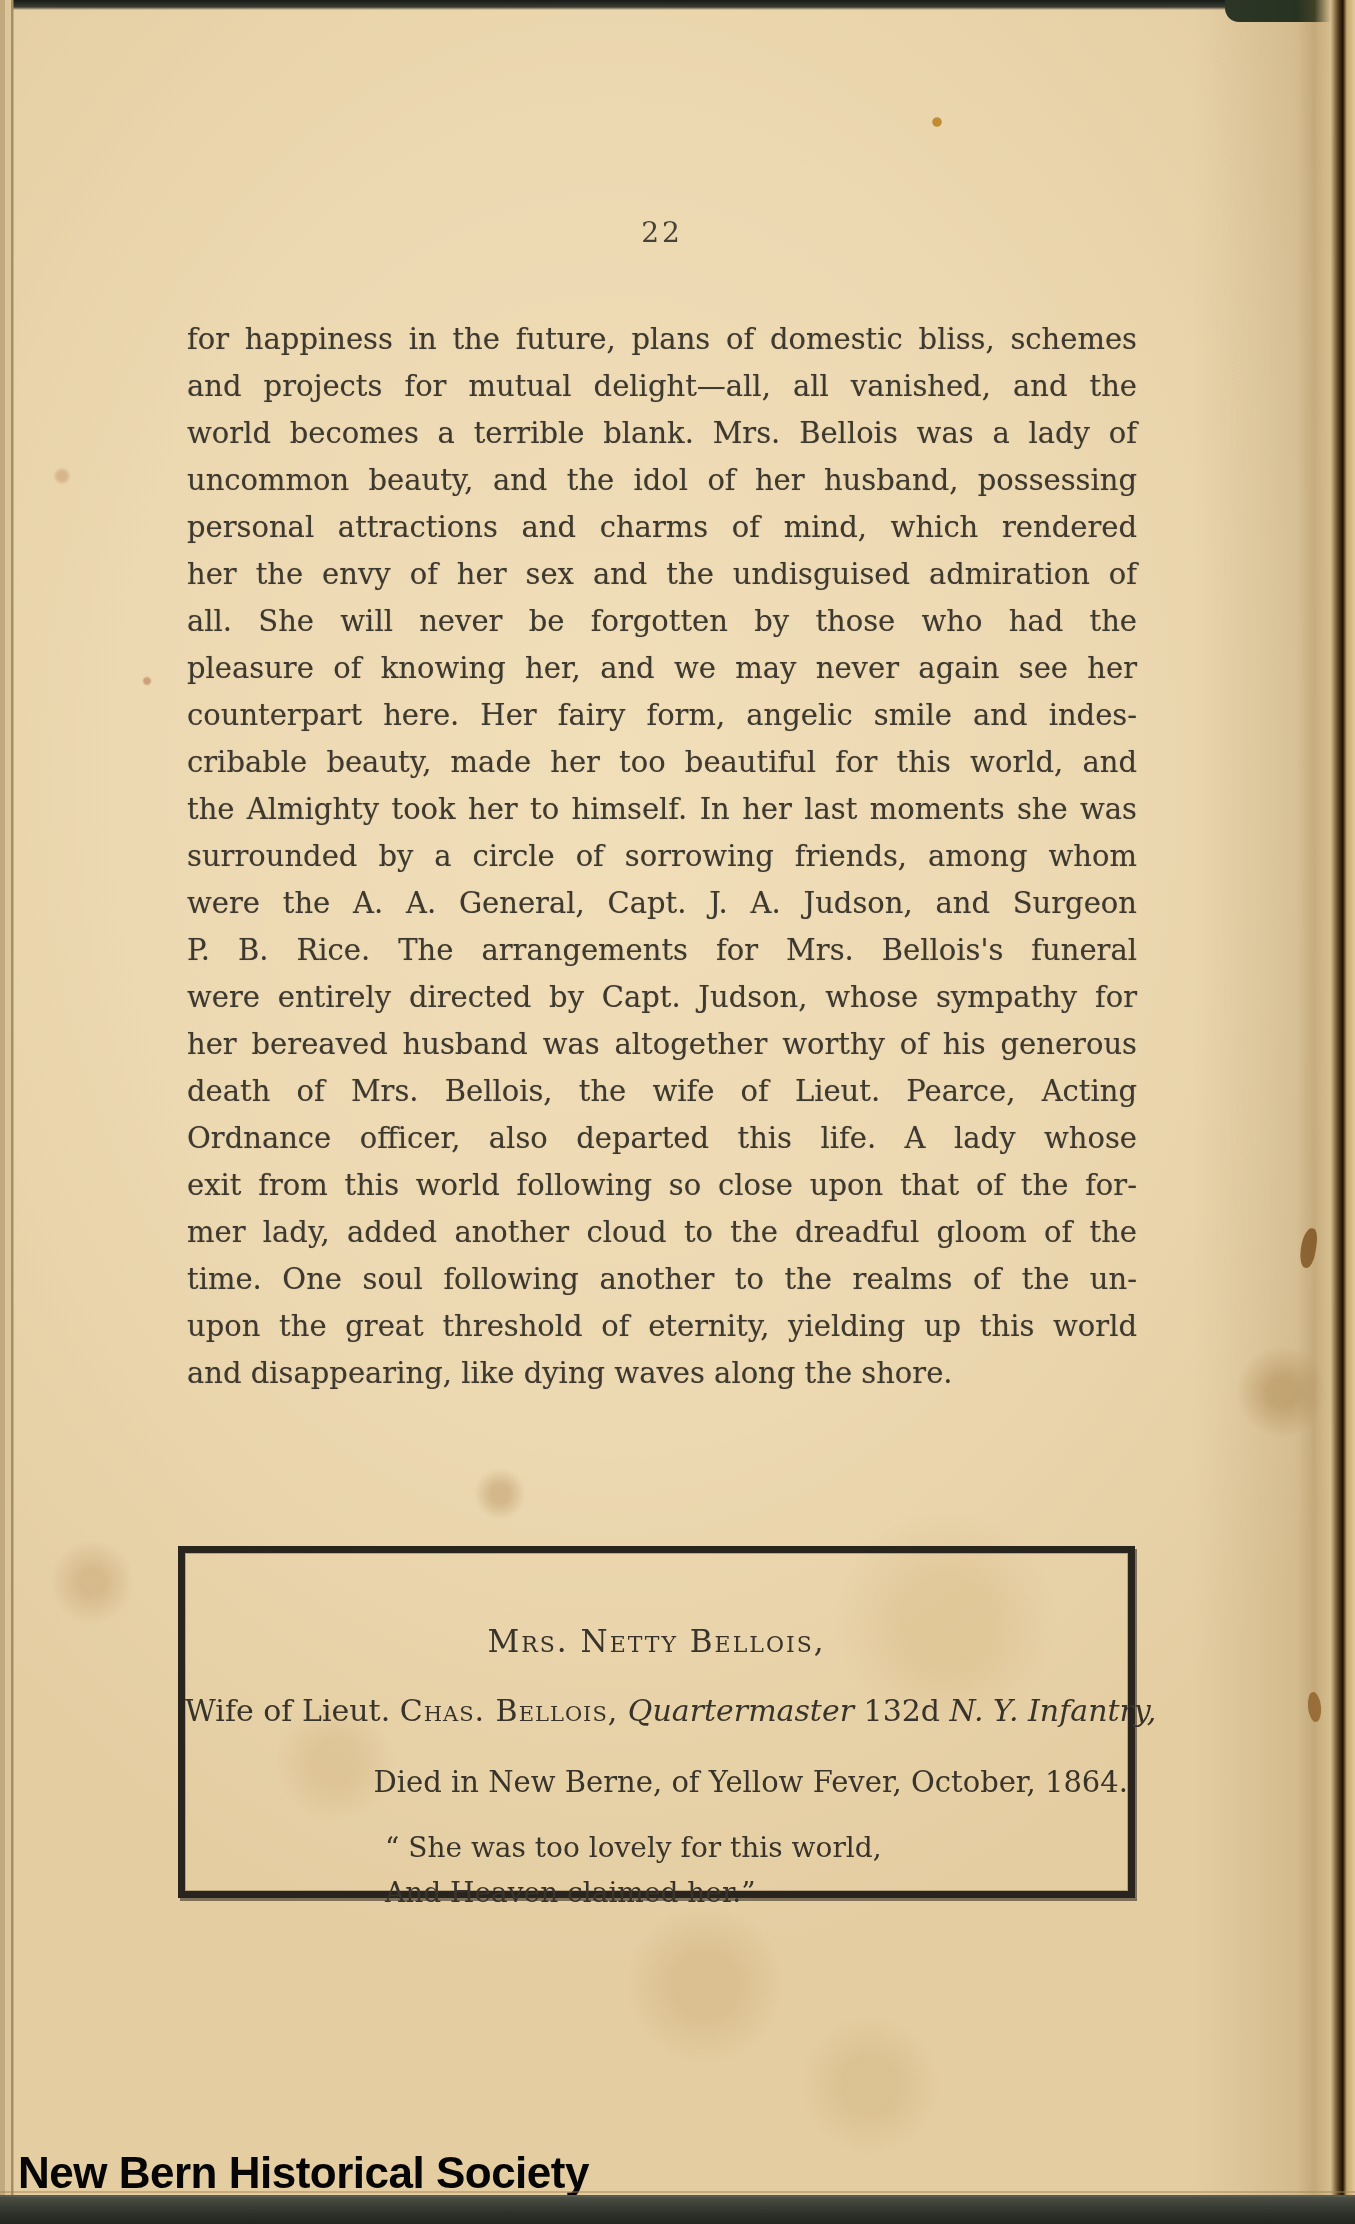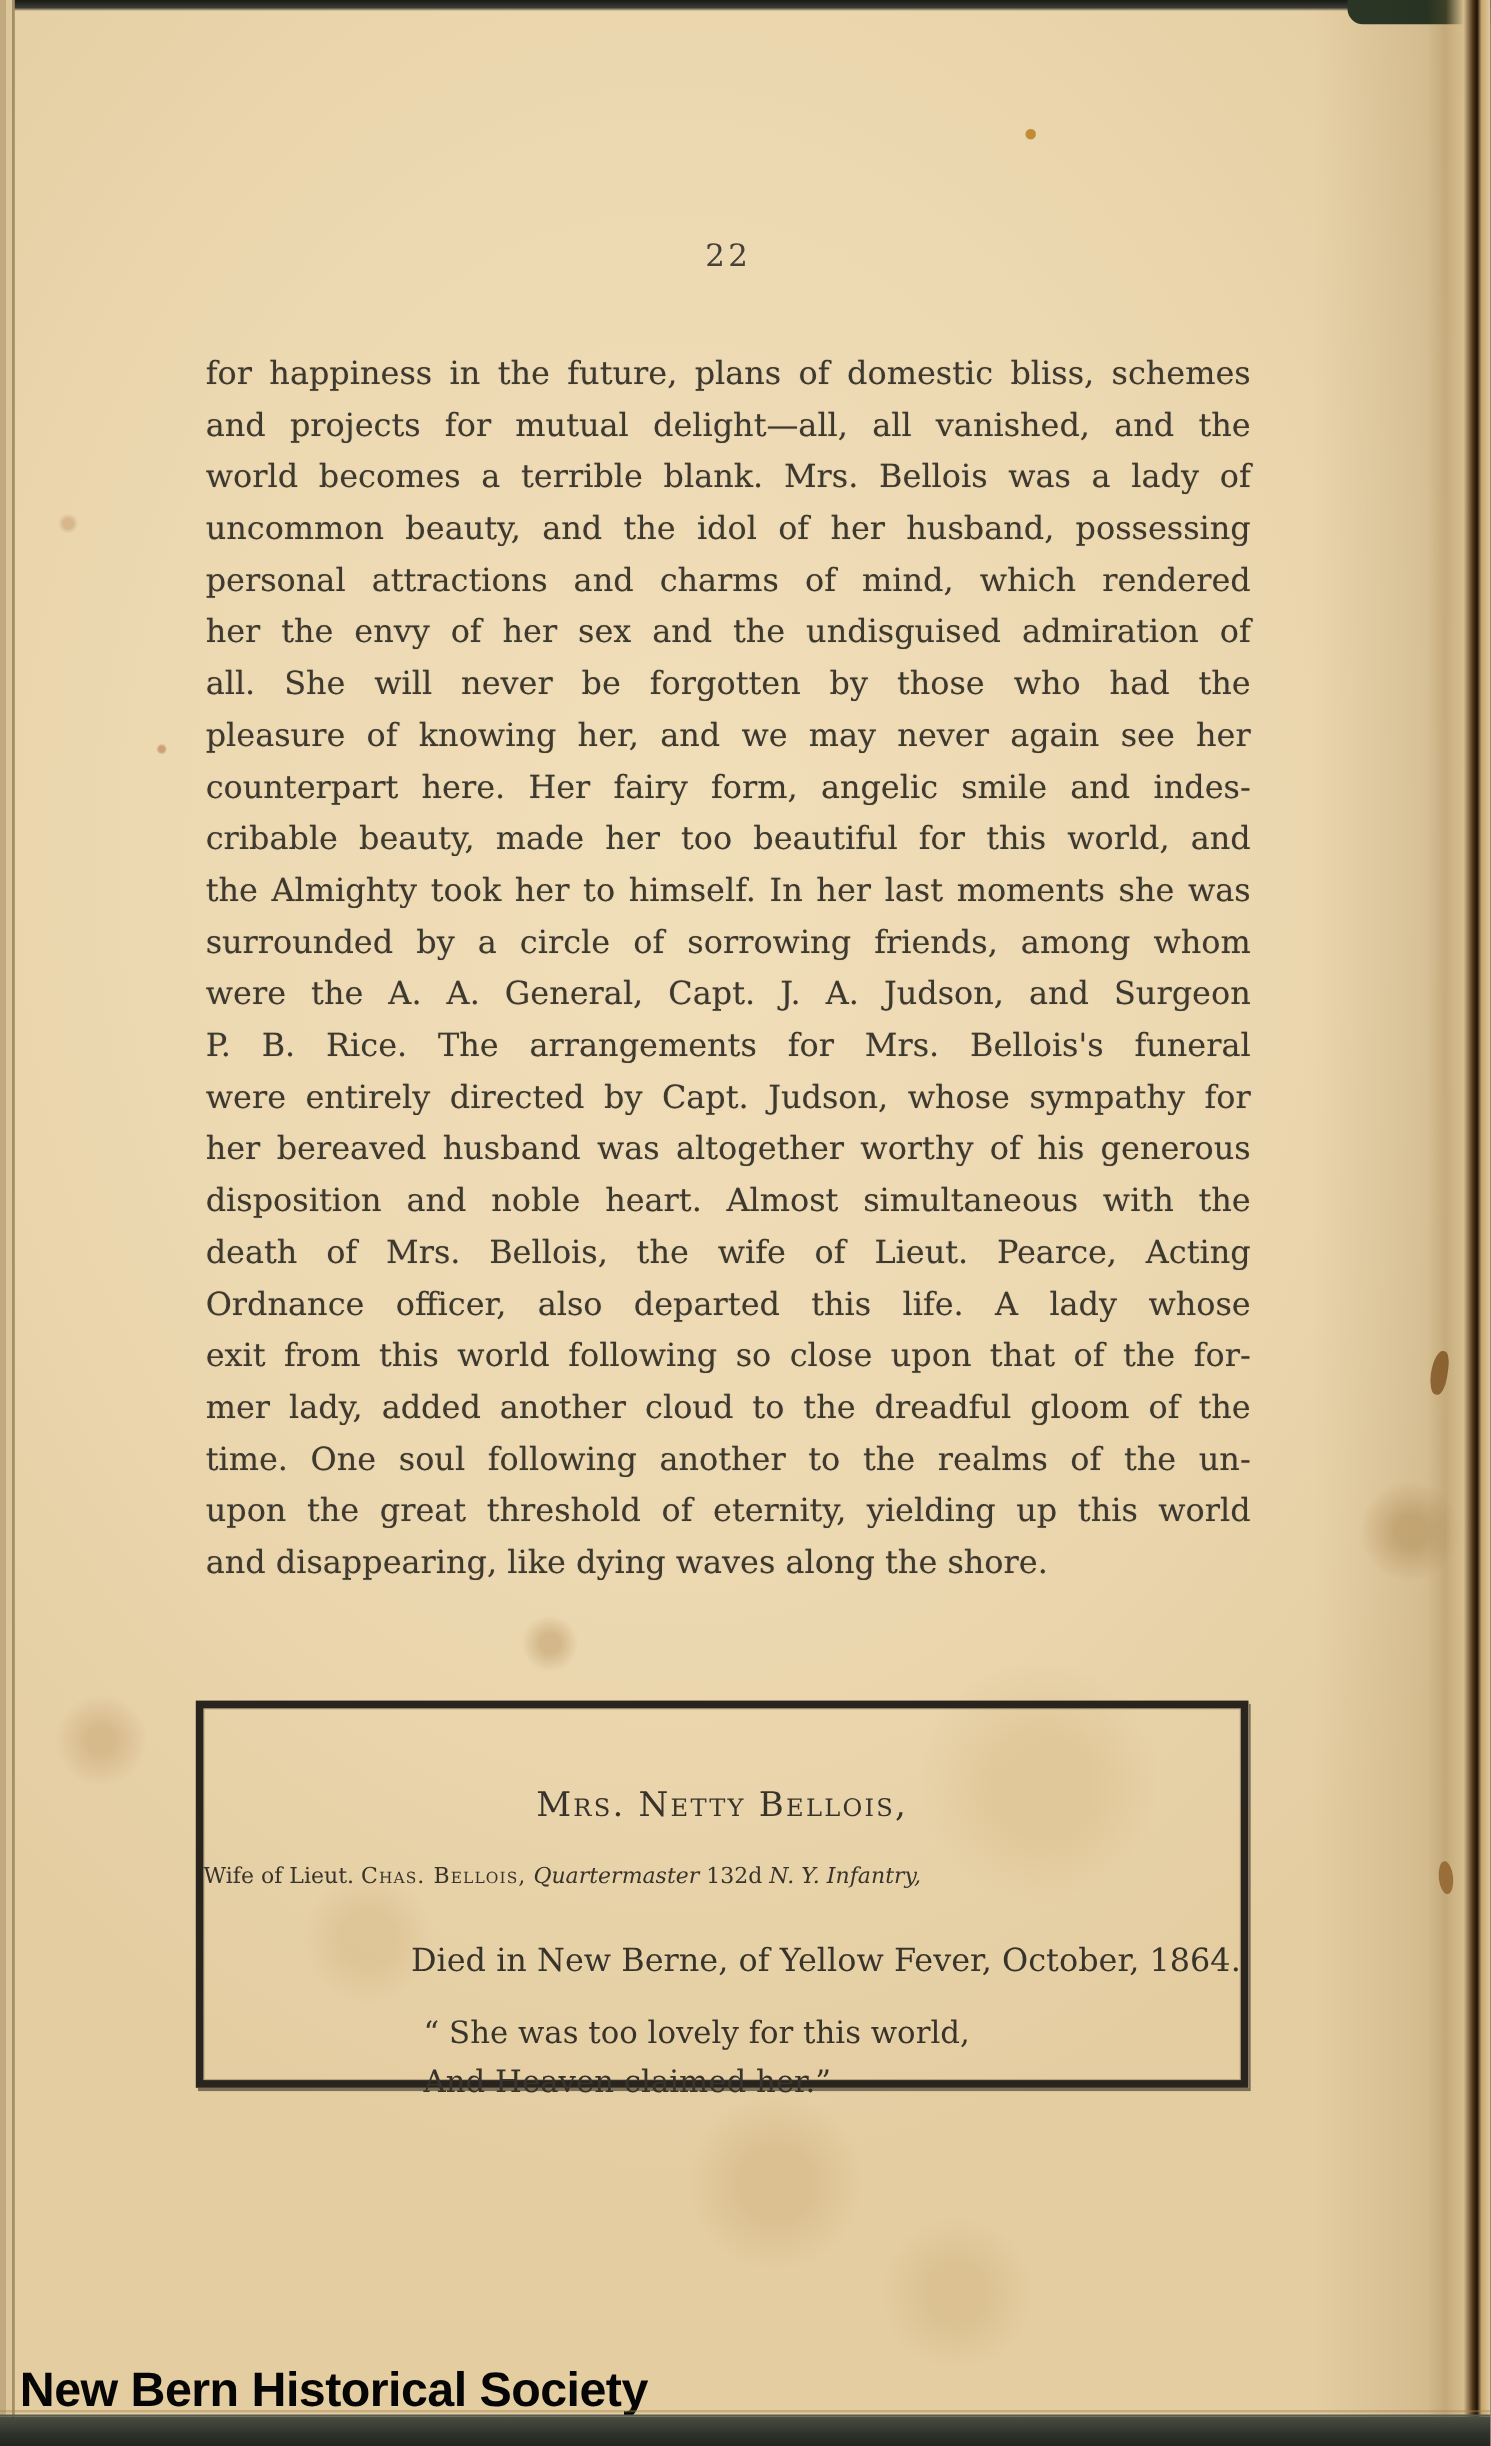--- a/index.html
+++ b/index.html
@@ -55,21 +55,21 @@
   .text-line{height:47px;text-align:justify;text-align-last:justify;
     white-space:normal;color:#3e392f;text-shadow:0 0 1px rgba(62,57,47,0.35);}
   .text-line:last-child{text-align-last:left;}
 
   .memorial-box{position:absolute;left:178px;top:1546px;width:957px;height:352px;
     box-sizing:border-box;border:7px solid #29241e;
     box-shadow:inset 0 0 0 1px rgba(60,50,38,0.28), 2px 3px 0 rgba(41,36,30,0.55);}
   .memorial-name{position:absolute;left:0;top:70px;width:100%;text-align:center;
     font-variant:small-caps;font-size:31px;letter-spacing:2px;color:#39342b;}
   .memorial-wife{position:absolute;left:0;top:140px;width:100%;text-align:left;
-    font-size:20px;color:#39342b;white-space:nowrap;}
+    font-size:30px;color:#39342b;white-space:nowrap;}
   .memorial-wife .sc{font-variant:small-caps;letter-spacing:1px;}
   .memorial-wife .it{font-style:italic;}
   .memorial-died{position:absolute;left:0;top:212px;width:100%;text-align:right;
     font-size:29px;color:#39342b;}
   .memorial-quote{position:absolute;left:200px;top:272px;
     font-size:28px;line-height:45px;color:#39342b;text-align:left;}
 
   .watermark{position:absolute;left:18px;top:2148px;
     font-family:"Liberation Sans", sans-serif;font-weight:bold;
     font-size:44px;letter-spacing:-0.5px;color:#060606;}
@@ -93,21 +93,20 @@
       <div class="text-line">all.  She will never be forgotten by those who had the</div>
       <div class="text-line">pleasure of knowing her, and we may never again see her</div>
       <div class="text-line">counterpart here.  Her fairy form, angelic smile and indes-</div>
       <div class="text-line">cribable beauty, made her too beautiful for this world, and</div>
       <div class="text-line">the Almighty took her to himself.  In her last moments she was</div>
       <div class="text-line">surrounded by a circle of sorrowing friends, among whom</div>
       <div class="text-line">were the A. A. General, Capt. J. A. Judson, and Surgeon</div>
       <div class="text-line">P. B. Rice.  The arrangements for Mrs. Bellois's funeral</div>
       <div class="text-line">were entirely directed by Capt. Judson, whose sympathy for</div>
       <div class="text-line">her bereaved husband was altogether worthy of his generous</div>
-      <div class="text-line">disposition and noble heart.  Almost simultaneous with the</div>
       <div class="text-line">death of Mrs. Bellois, the wife of Lieut. Pearce, Acting</div>
       <div class="text-line">Ordnance officer, also departed this life.  A lady whose</div>
       <div class="text-line">exit from this world following so close upon that of the for-</div>
       <div class="text-line">mer lady, added another cloud to the dreadful gloom of the</div>
       <div class="text-line">time.  One soul following another to the realms of the un-</div>
       <div class="text-line">upon the great threshold of eternity, yielding up this world</div>
       <div class="text-line">and disappearing, like dying waves along the shore.</div>
     </div>
 
   <div class="memorial-box">

